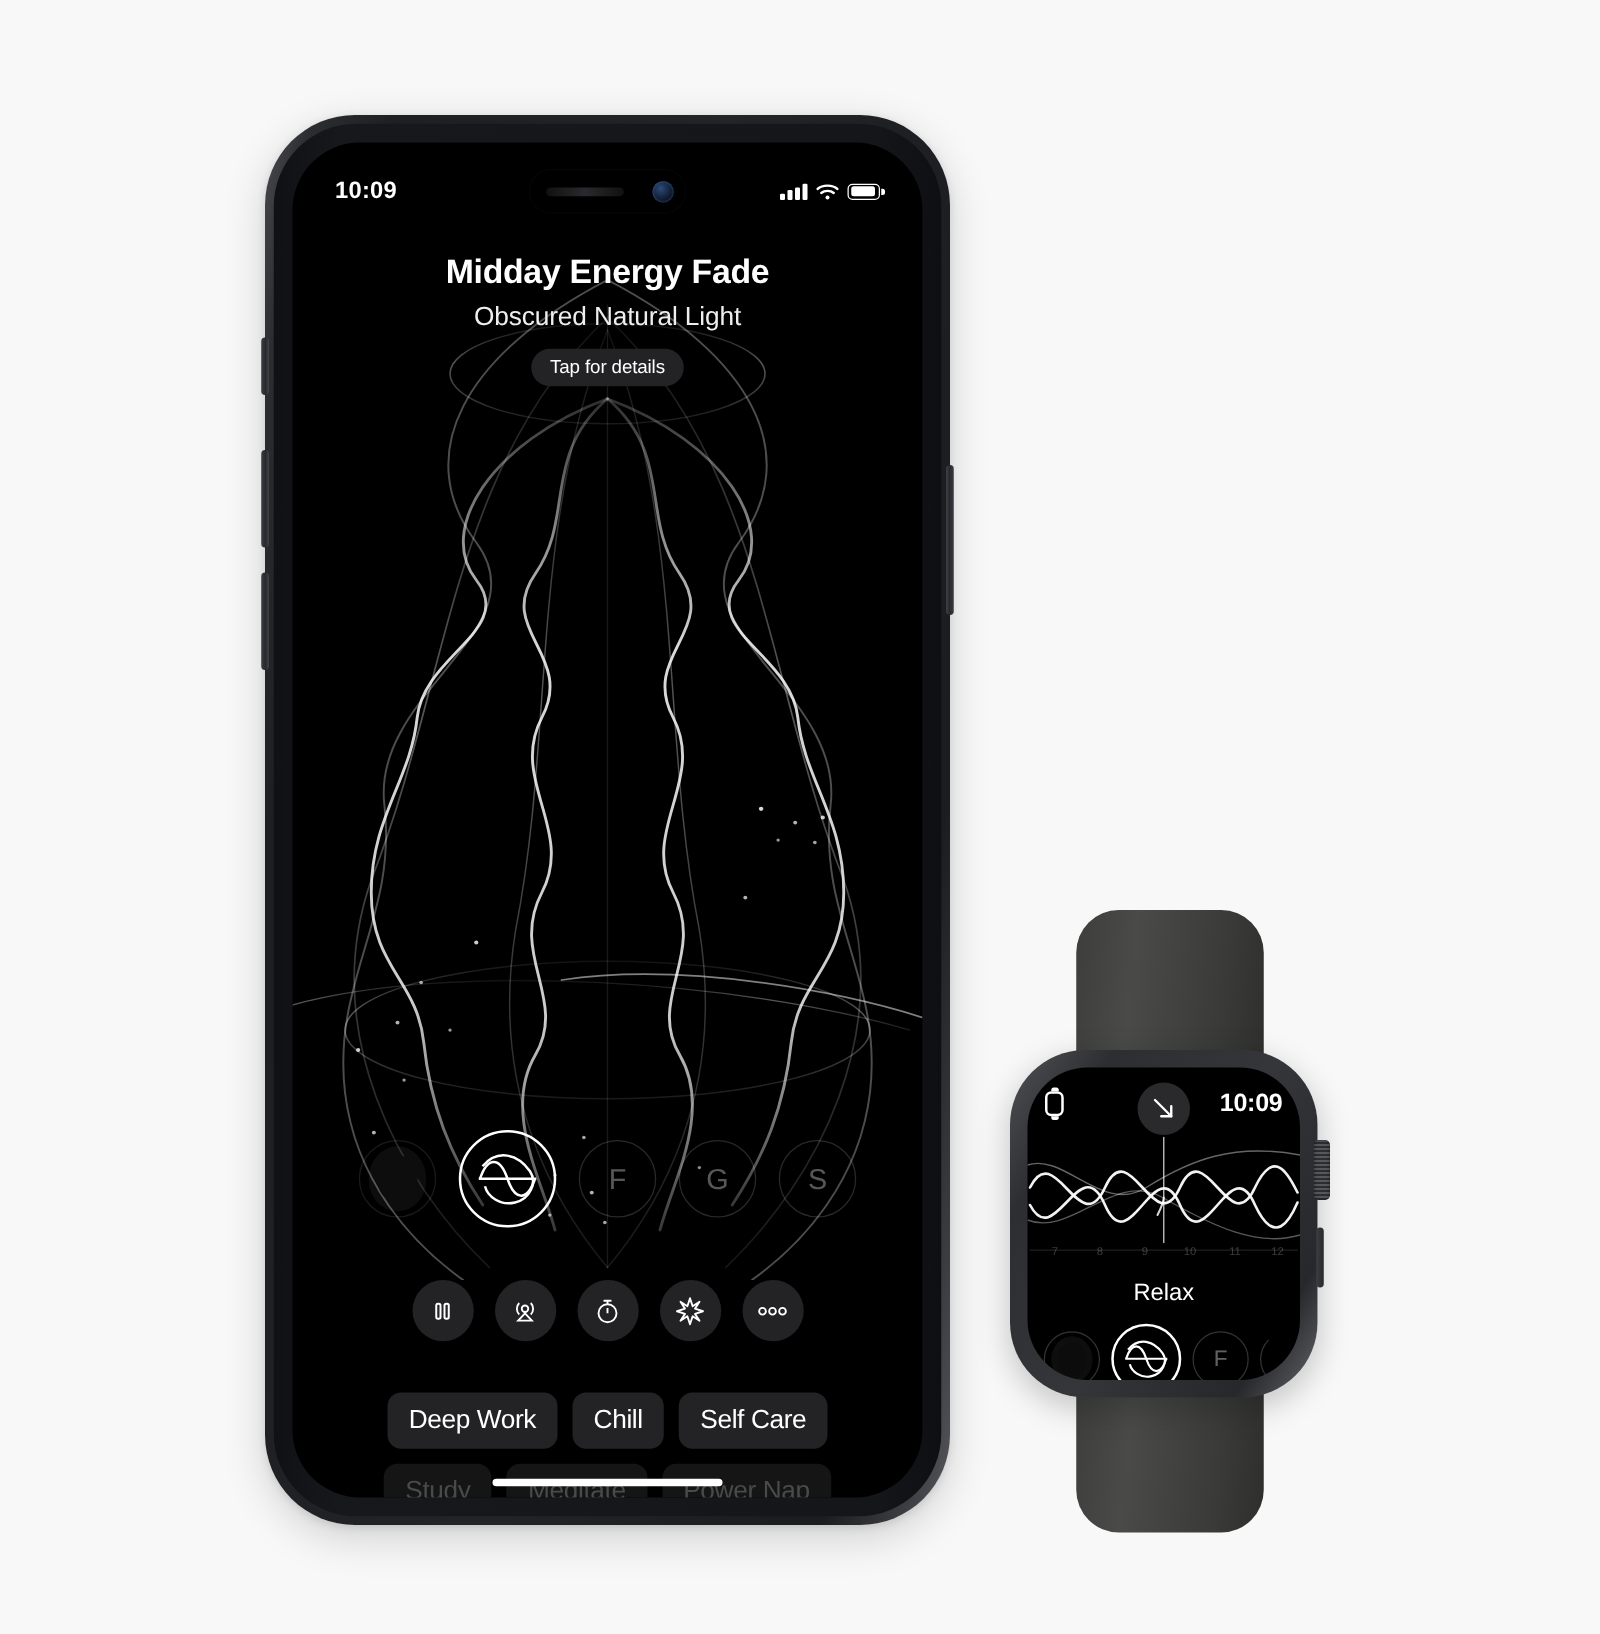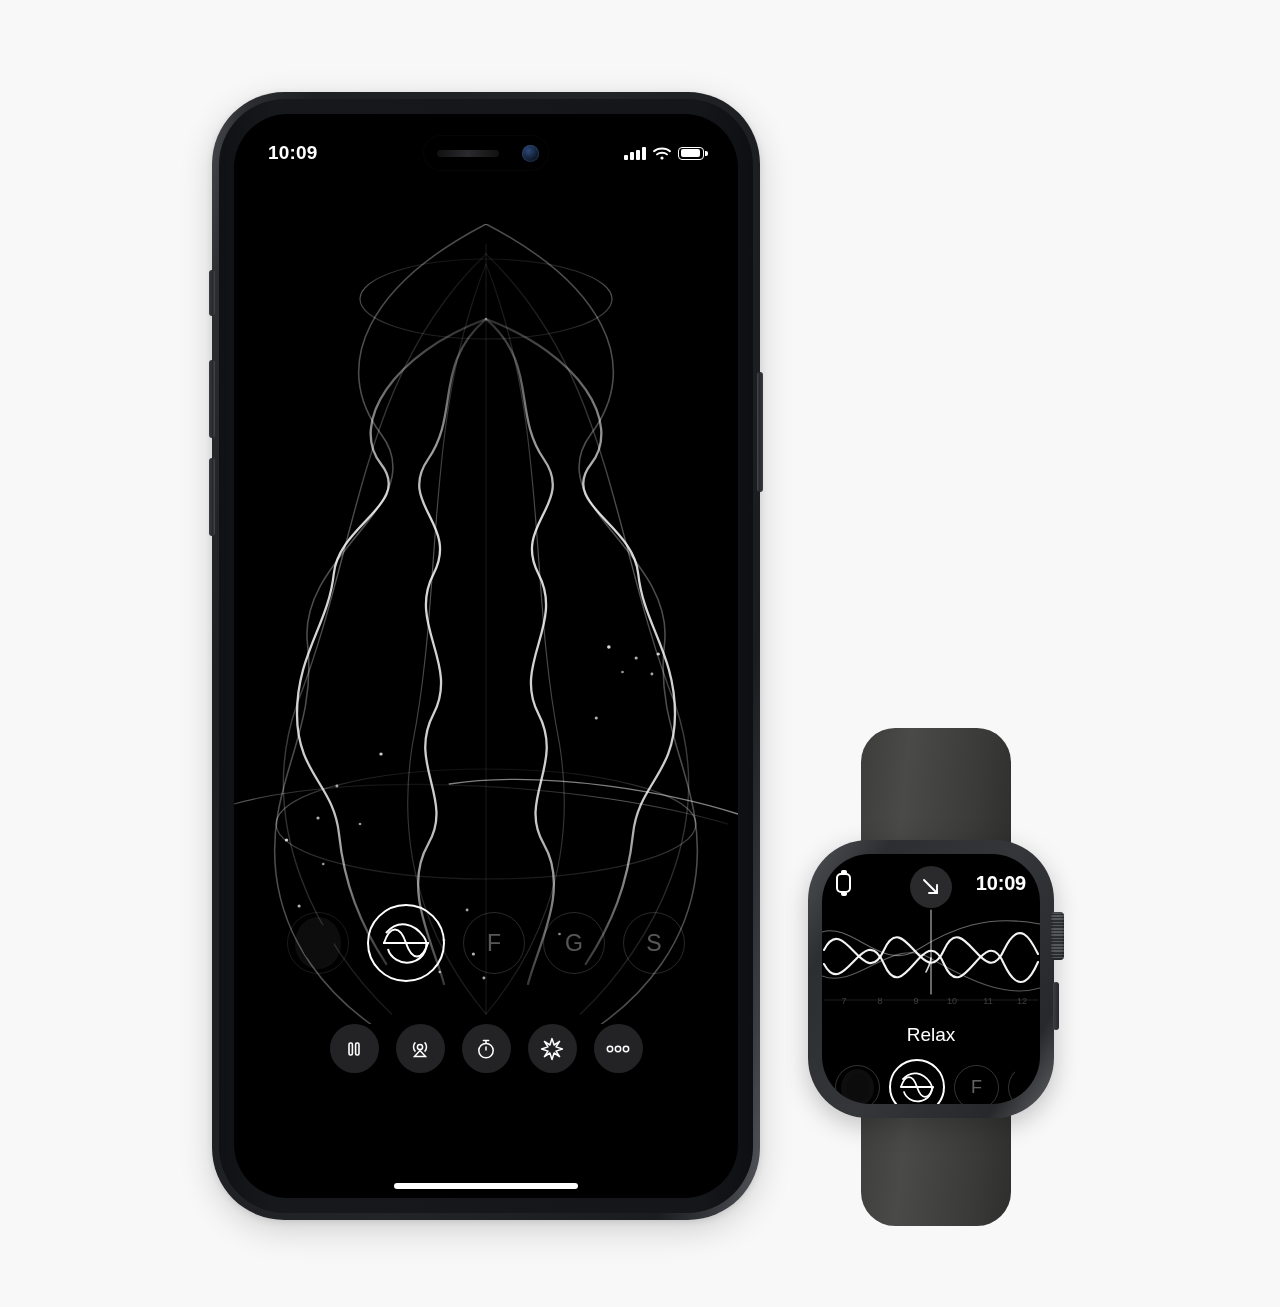--- a/index.html
+++ b/index.html
@@ -252,20 +252,25 @@
               <path d="M1 4.2 C5 0.6 13 0.6 17 4.2" stroke="#fff" stroke-width="1.9" fill="none" stroke-linecap="round"></path>
               <path d="M4 7.4 C6.6 5.1 11.4 5.1 14 7.4" stroke="#fff" stroke-width="1.9" fill="none" stroke-linecap="round"></path>
               <circle cx="9" cy="11" r="1.6" fill="#fff"></circle>
             </svg>
             <span class="batt">
                 <i></i>
               </span>
           </div>
         </div>
 
+        <div class="hdr">
+          <div class="title">Midday Energy Fade</div>
+          <div class="sub">Obscured Natural Light</div>
+          <div class="pill">Tap for details</div>
+        </div>
 
         <div class="sounds">
           <div class="snd blank"></div>
           <div class="snd sel">
             <svg width="52" height="52" viewBox="0 0 52 52">
               <g fill="none" stroke="#fff" stroke-width="2">
                 <line x1="3" y1="26" x2="49" y2="26"></line>
                 <path d="M4 26 C10 8 20 8 26 26 C32 44 42 44 48 26"></path>
                 <path d="M6 16 C18 2 34 6 44 20 C50 29 44 42 32 45 C20 48 10 40 8 32"></path>
               </g>
@@ -310,20 +315,32 @@
           </div>
           <div class="ctrl">
             <svg width="26" height="10" viewBox="0 0 26 10">
               <circle cx="5" cy="5" r="2.7" fill="none" stroke="#fff" stroke-width="1.5"></circle>
               <circle cx="13" cy="5" r="2.7" fill="none" stroke="#fff" stroke-width="1.5"></circle>
               <circle cx="21" cy="5" r="2.7" fill="none" stroke="#fff" stroke-width="1.5"></circle>
             </svg>
           </div>
         </div>
 
+        <div class="presets">
+          <div class="prow">
+            <div class="chip">Deep Work</div>
+            <div class="chip">Chill</div>
+            <div class="chip">Self Care</div>
+          </div>
+          <div class="prow dim">
+            <div class="chip">Study</div>
+            <div class="chip">Meditate</div>
+            <div class="chip">Power Nap</div>
+          </div>
+        </div>
 
         <div class="homebar"></div>
       </div>
     </div>
   </div>
 
   <div class="watch">
     <div class="band band-top"></div>
     <div class="band band-bot"></div>
 

